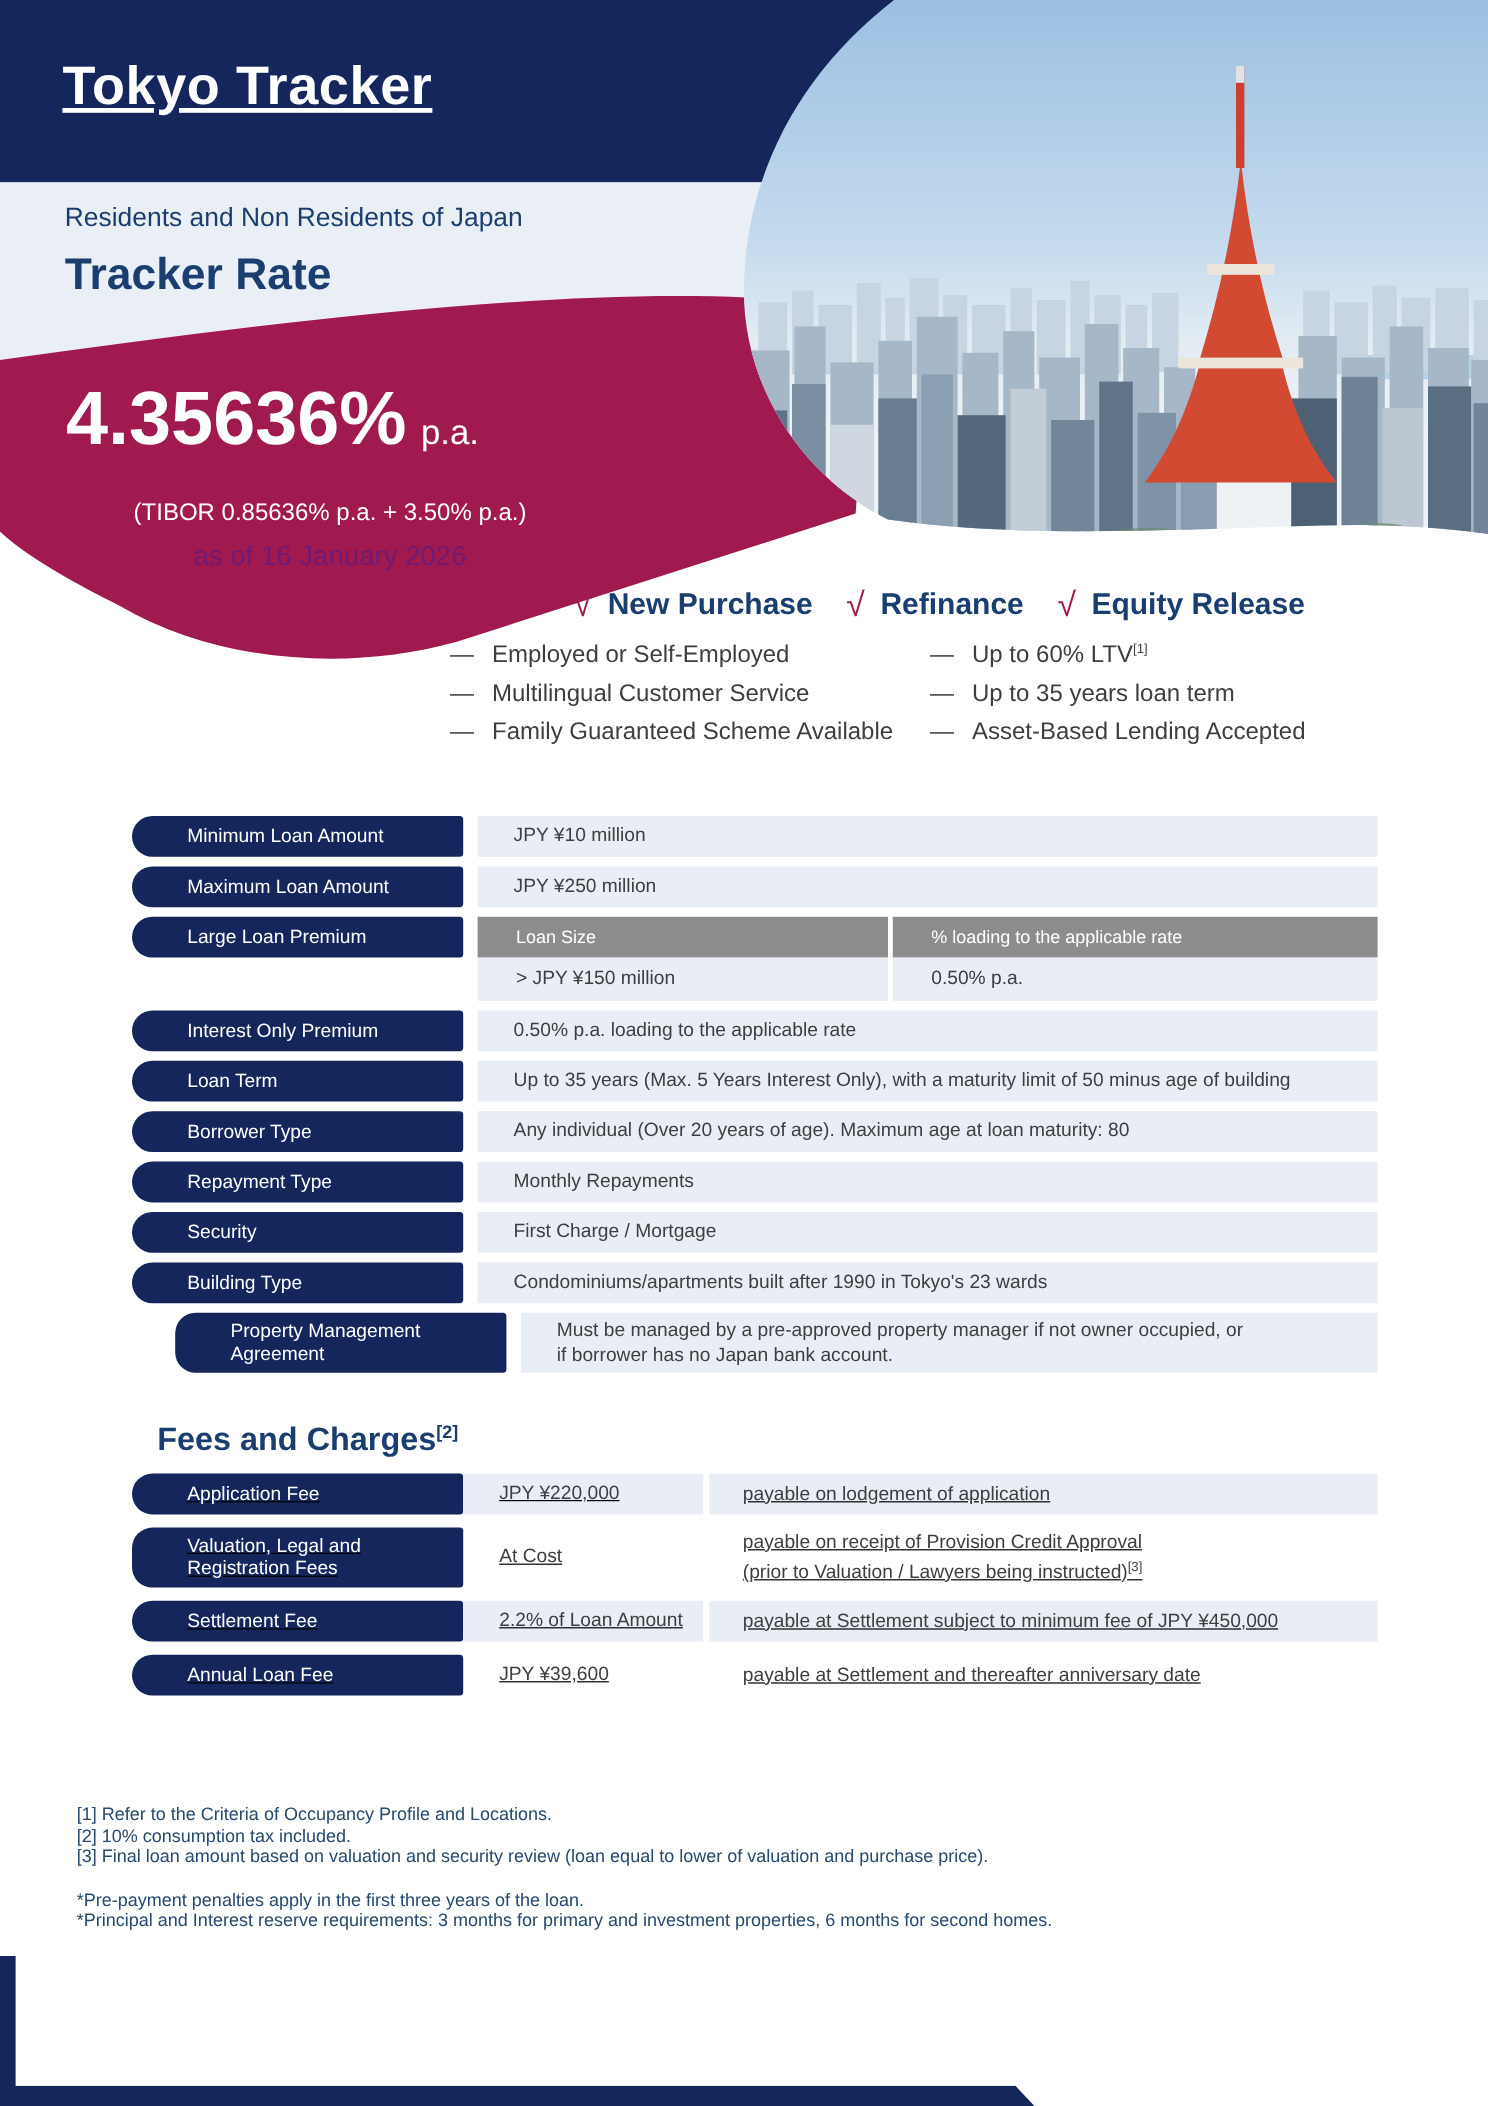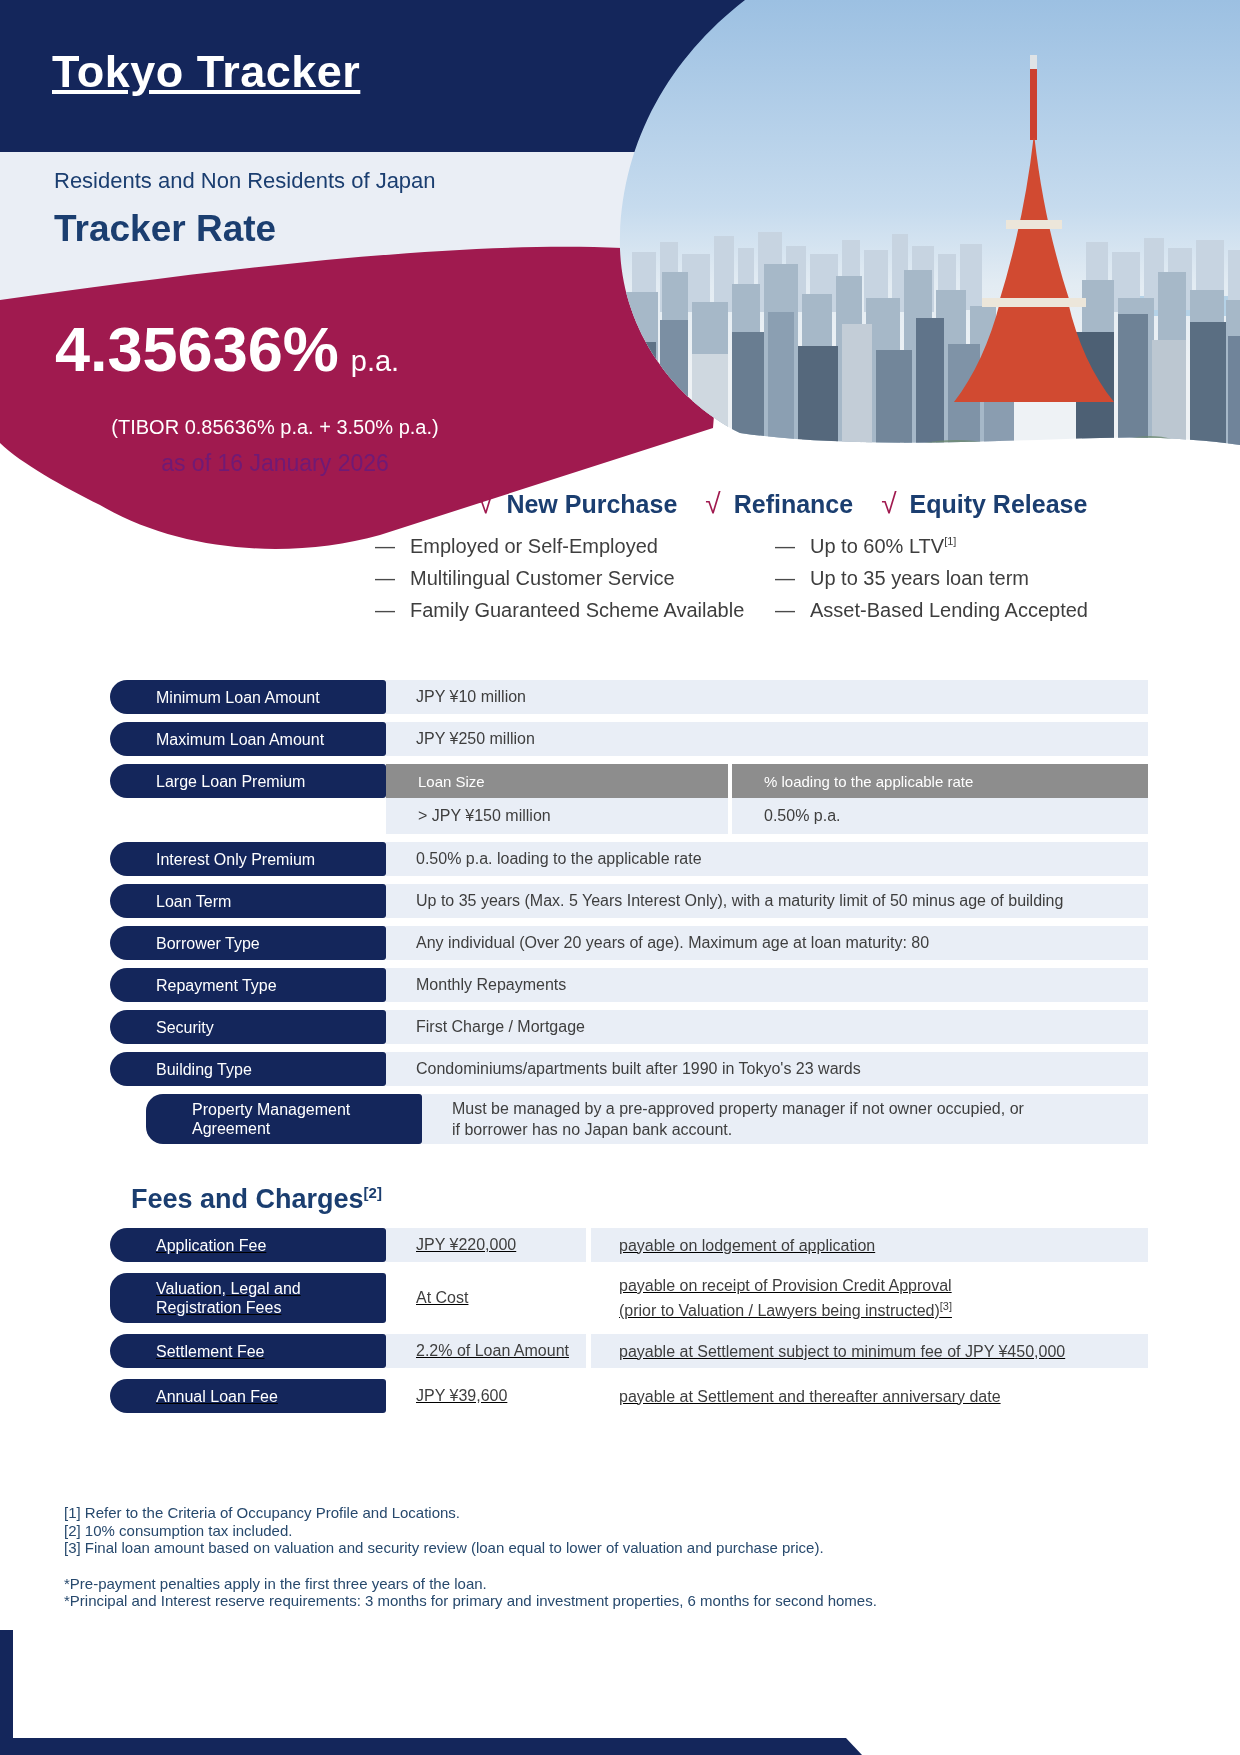--- a/index.html
+++ b/index.html
@@ -28,21 +28,21 @@
   .opt-label{color:var(--navy_text);font-size:25px;font-weight:600;}
   .features{display:block;}
   .features-left{left:375px;top:530px;}
   .features-right{left:775px;top:530px;}
   .feat{height:32px;display:flex;align-items:center;font-size:20px;color:var(--body_text);}
   .dash{margin-right:15px;color:#4a4a4a;}
   sup{font-size:11px;}
 
   
   .loan-table{left:110px;top:680px;width:1038px;}
-  .spec-row{display:flex;height:34px;margin-bottom:8px;}
+  .spec-row{display:flex;height:34px;margin-bottom:8px;gap:12px;}
   .spec-row.tall{height:50px;padding-left:36px;}
   .pill{width:276px;min-width:276px;background:var(--navy);color:#fff;font-size:16px;
         border-radius:17px 3px 3px 17px;display:flex;align-items:center;
         padding-left:46px;padding-right:8px;box-sizing:border-box;line-height:19px;}
   .val{flex:1;background:var(--row_bg);display:flex;align-items:center;padding-left:30px;
        box-sizing:border-box;color:var(--body_text);font-size:16px;}
   .tall .val-text{white-space:pre-line;line-height:21px;}
   .has-sub{height:70px;}
   .has-sub .pill{height:34px;align-self:flex-start;}
   .sub{flex:1;display:flex;flex-direction:column;text-align:center;}

